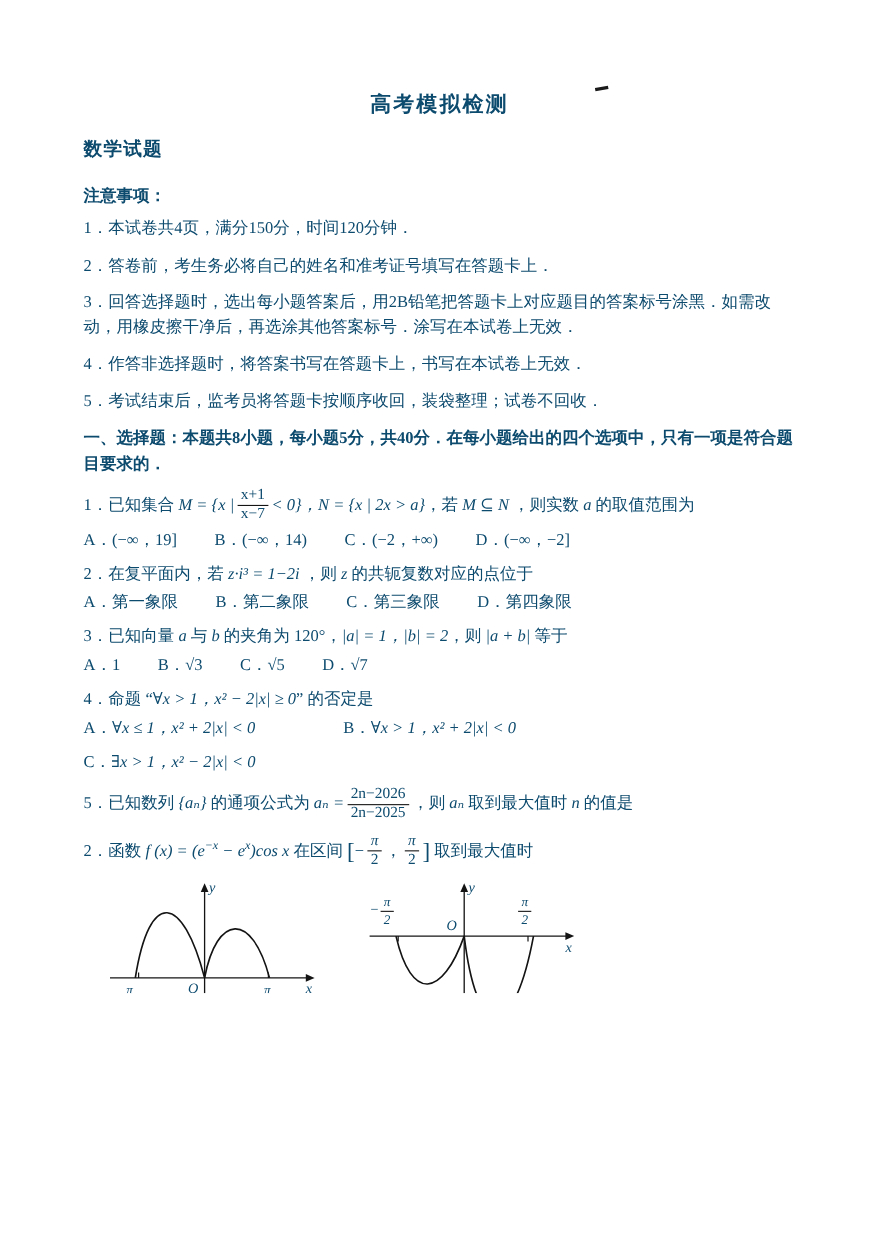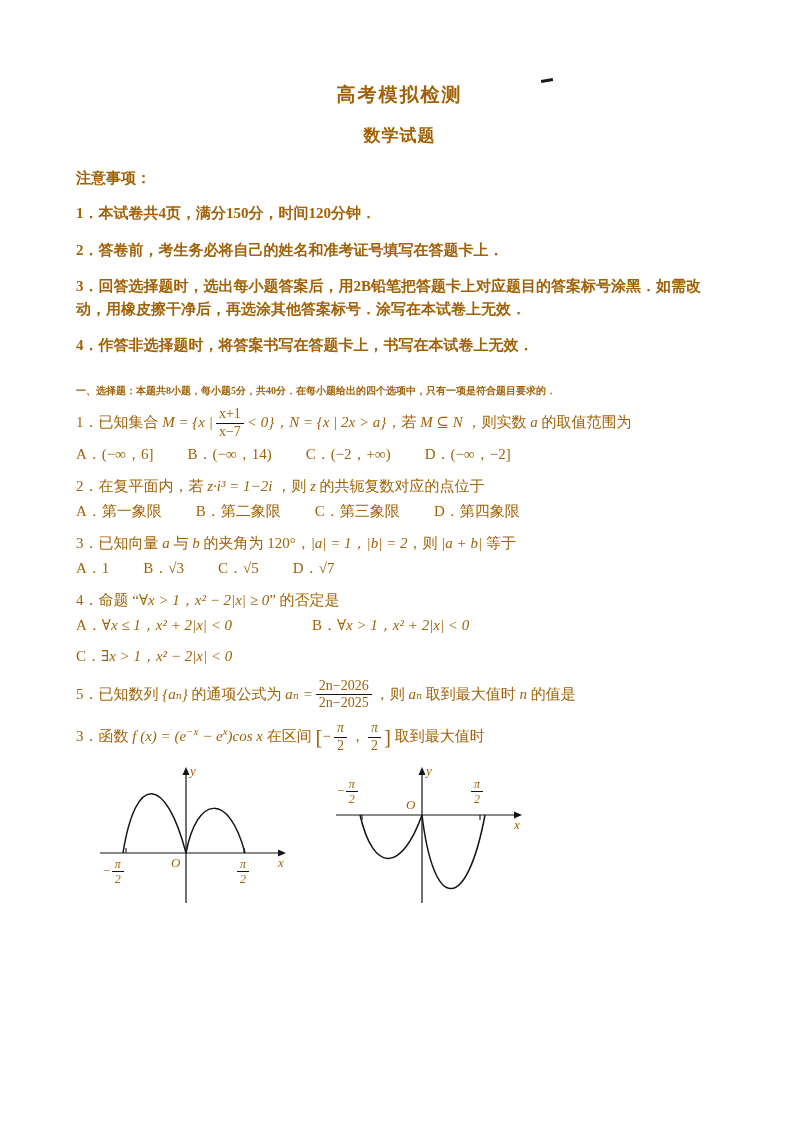--- a/index.html
+++ b/index.html
@@ -1,26 +1,26 @@
 <!DOCTYPE html>
 <html><head>
 <meta charset="utf-8">
 <style>
   * { box-sizing: border-box; }
   html, body { margin: 0; padding: 0; background: #ffffff; }
   .page {
     width: 793px; height: 903px; position: relative; background: #ffffff;
-    font-family: "Liberation Serif", "DejaVu Serif", serif; color: #a16207;
+    font-family: "Liberation Serif", "DejaVu Serif", serif; color: #0c4a6e;
     padding: 82px 70px 0 76px; overflow: hidden;
   }
   .title { margin: 0 0 16px; text-align: center; font-size: 19px; font-weight: 700; letter-spacing: 2px; }
-  .subtitle { margin: 0 0 22px; text-align: center; font-size: 17px; font-weight: 700; letter-spacing: 1px; }
+  .subtitle { margin: 0 0 22px; font-size: 17px; font-weight: 700; letter-spacing: 1px; }
   .notice-heading { font-size: 15px; font-weight: 700; margin: 0 0 9px; }
-  .notice-item { font-size: 15px; font-weight: 700; line-height: 1.5; margin: 14px 0 11px; }
-  .section-heading { font-size: 10px; font-weight: 700; line-height: 1.55; margin: 26px 0 8px; }
+  .notice-item { font-size: 15px; font-weight: 400; line-height: 1.5; margin: 0 0 11px; }
+  .section-heading { font-size: 15px; font-weight: 700; line-height: 1.55; margin: 12px 0 8px; }
   .q { font-size: 15px; line-height: 1.6; margin: 8px 0 4px; }
   .it { font-style: italic; }
   .options { display: flex; font-size: 15px; margin: 2px 0 10px; }
   .options .opt { margin-right: 34px; white-space: nowrap; }
   .options-grid { display: grid; grid-template-columns: 236px auto; row-gap: 12px; font-size: 15px; margin: 4px 0 12px; }
   .frac { display: inline-flex; flex-direction: column; align-items: center; vertical-align: middle; margin: 0 3px; font-size: 14px; line-height: 1.2; }
   .frac .num { border-bottom: 1px solid #141414; padding: 0 3px; }
   .frac .den { padding: 0 3px; }
   .bracket { font-size: 21px; vertical-align: middle; }
   sup { font-size: 11px; }
@@ -48,31 +48,32 @@
   <div class="mark-green2"></div>
 
   <h1 class="title">高考模拟检测</h1>
   <h2 class="subtitle">数学试题</h2>
 
   <div class="notice-heading">注意事项：</div>
   <p class="notice-item">1．本试卷共4页，满分150分，时间120分钟．</p>
   <p class="notice-item">2．答卷前，考生务必将自己的姓名和准考证号填写在答题卡上．</p>
   <p class="notice-item">3．回答选择题时，选出每小题答案后，用2B铅笔把答题卡上对应题目的答案标号涂黑．如需改动，用橡皮擦干净后，再选涂其他答案标号．涂写在本试卷上无效．</p>
   <p class="notice-item">4．作答非选择题时，将答案书写在答题卡上，书写在本试卷上无效．</p>
+  <p class="notice-item">5．考试结束后，监考员将答题卡按顺序收回，装袋整理；试卷不回收．</p>
 
   <p class="section-heading">一、选择题：本题共8小题，每小题5分，共40分．在每小题给出的四个选项中，只有一项是符合题目要求的．</p>
 
   <p class="q">
     <span>1．已知集合 </span><span class="it">M = {x |</span><span class="frac">
         <span class="num">x+1</span>
         <span class="den">x−7</span>
       </span><span class="it">&lt; 0}，N = {x | 2x &gt; a}</span><span>，若 </span><span class="it">M ⊆ N</span><span> ，则实数 </span><span class="it">a</span><span> 的取值范围为</span>
   </p>
   <div class="options">
-    <span class="opt">A．(−∞，6]</span>
+    <span class="opt">A．(−∞，19]</span>
     <span class="opt">B．(−∞，14)</span>
     <span class="opt">C．(−2，+∞)</span>
     <span class="opt">D．(−∞，−2]</span>
   </div>
 
   <p class="q">
     <span>2．在复平面内，若 </span><span class="it">z·i³ = 1−2i</span><span> ，则 </span><span class="it">z</span><span> 的共轭复数对应的点位于</span>
   </p>
   <div class="options">
     <span class="opt">A．第一象限</span>
@@ -101,21 +102,21 @@
   </div>
 
   <p class="q">
     <span>5．已知数列 </span><span class="it">{aₙ}</span><span> 的通项公式为 </span><span class="it">aₙ =</span><span class="frac">
         <span class="num">2n−2026</span>
         <span class="den">2n−2025</span>
       </span><span>，则 </span><span class="it">aₙ</span><span> 取到最大值时 </span><span class="it">n</span><span> 的值是</span>
   </p>
 
   <p class="q">
-    <span>3．函数 </span><span class="it">f (x) = (e</span><sup class="it">−x</sup><span class="it"> − e</span><sup class="it">x</sup><span class="it">)cos x</span><span> 在区间 </span><span class="bracket">[</span><span>−</span><span class="frac">
+    <span>2．函数 </span><span class="it">f (x) = (e</span><sup class="it">−x</sup><span class="it"> − e</span><sup class="it">x</sup><span class="it">)cos x</span><span> 在区间 </span><span class="bracket">[</span><span>−</span><span class="frac">
         <span class="num it">π</span>
         <span class="den">2</span>
       </span><span>，</span><span class="frac">
         <span class="num it">π</span>
         <span class="den">2</span>
       </span><span class="bracket">]</span><span> 取到最大值时</span>
   </p>
 
   <div class="graph-row">
 

